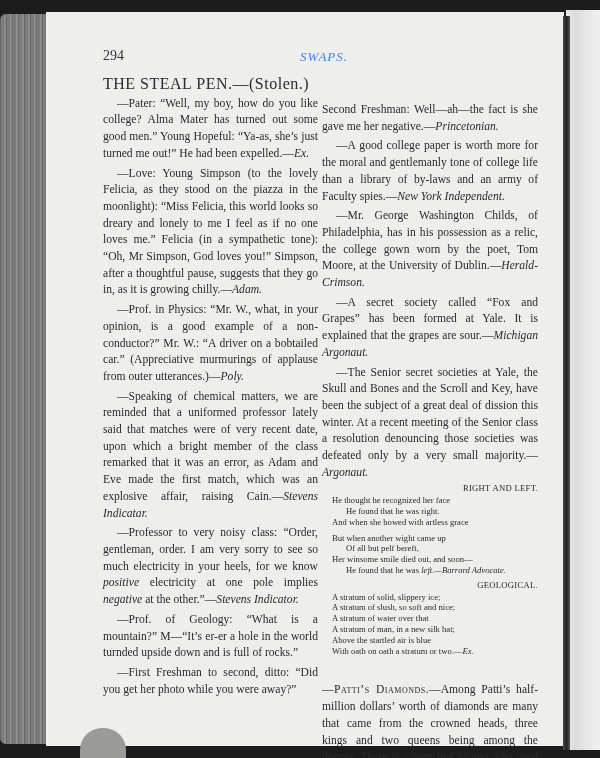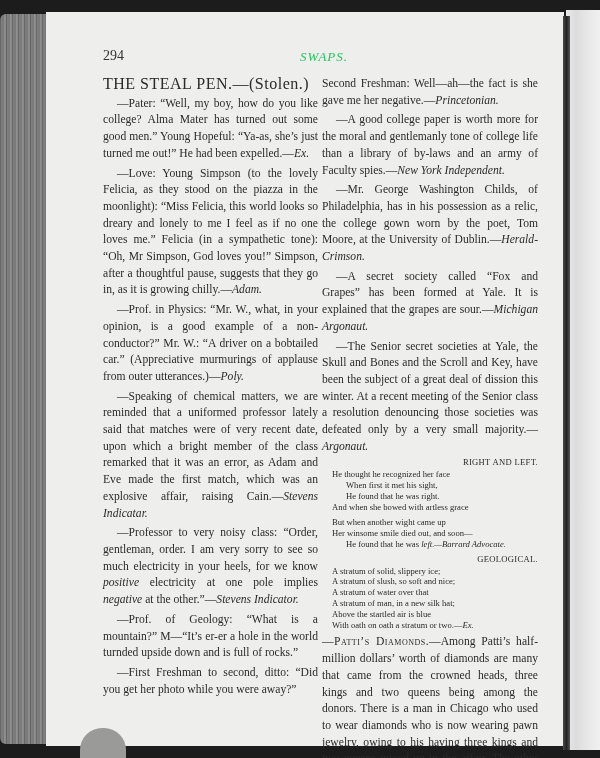--- a/index.html
+++ b/index.html
@@ -27,29 +27,29 @@
     background:#eeeeec;
   }
   .thumb {
     position:absolute; left:80px; top:728px; width:46px; height:30px;
     background:#9a9a98; border-radius:22px 22px 0 0;
   }
   .folio {
     position:absolute; left:103px; top:48px; font-size:14px; color:#333;
   }
   .running-head {
-    position:absolute; left:300px; top:49px; font-size:13px; font-style:italic; letter-spacing:1px; color:#22c55e;
+    position:absolute; left:300px; top:49px; font-size:13px; font-style:italic; letter-spacing:1px; color:#3b82f6;
   }
   .col {
     position:absolute; top:76px; font-size:11.6px; line-height:16.7px; text-align:justify;
   }
   .col-left { left:103px; width:215px; }
   .col-right { left:322px; width:216px; }
   .col p { margin:0; text-indent:14px; }
-  .col p.noindent { text-indent:0; }
+  .col p.noindent { text-indent:0;margin-top:26px; }
   .col p + p { margin-top:3px; }
   .heading { text-align:left; font-size:16px; letter-spacing:0.5px; margin:0 0 4px 0; text-indent:0 !important; }
   .src { font-style:italic; }
   .sc { font-variant:small-caps; letter-spacing:0.5px; }
   .poem { margin:2px 0 4px 0; font-size:8.6px; line-height:10.8px; }
   .poem .ptitle { text-align:right; font-size:8.6px; letter-spacing:0.3px; margin:1px 0 1px 0; }
   .poem .line { padding-left:10px; white-space:nowrap; }
   .poem .line.ind { padding-left:24px; }
   .poem .stanza-gap { height:5px; }
 </style>
@@ -91,25 +91,25 @@
 
   <p><span>—Mr. George Washington Childs, of Philadelphia, has in his possession as a relic, the college gown worn by the poet, Tom Moore, at the University of Dublin.—</span><span class="src">Herald-Crimson.</span></p>
 
   <p><span>—A secret society called “Fox and Grapes” has been formed at Yale. It is explained that the grapes are sour.—</span><span class="src">Michigan Argonaut.</span></p>
 
   <p><span>—The Senior secret societies at Yale, the Skull and Bones and the Scroll and Key, have been the subject of a great deal of dission this winter. At a recent meeting of the Senior class a resolution denouncing those societies was defeated only by a very small majority.—</span><span class="src">Argonaut.</span></p>
 
   <div class="poem">
     <div class="ptitle">RIGHT AND LEFT.</div>
     <div class="line">He thought he recognized her face</div>
-    <div class="line ind">When first it met his sight,</div>
     <div class="line ind">He found that he was right.</div>
     <div class="line">And when she bowed with artless grace</div>
     <div class="stanza-gap"></div>
     <div class="line">But when another wight came up</div>
+    <div class="line ind">Of all but pelf bereft,</div>
     <div class="line">Her winsome smile died out, and soon—</div>
     <div class="line ind"><span>He found that he was </span><em>left.</em><span class="src">—Barrard Advocate.</span></div>
   </div>
 
   <div class="poem">
     <div class="ptitle">GEOLOGICAL.</div>
     <div class="line">A stratum of solid, slippery ice;</div>
     <div class="line">A stratum of slush, so soft and nice;</div>
     <div class="line">A stratum of water over that</div>
     <div class="line">A stratum of man, in a new silk hat;</div>

